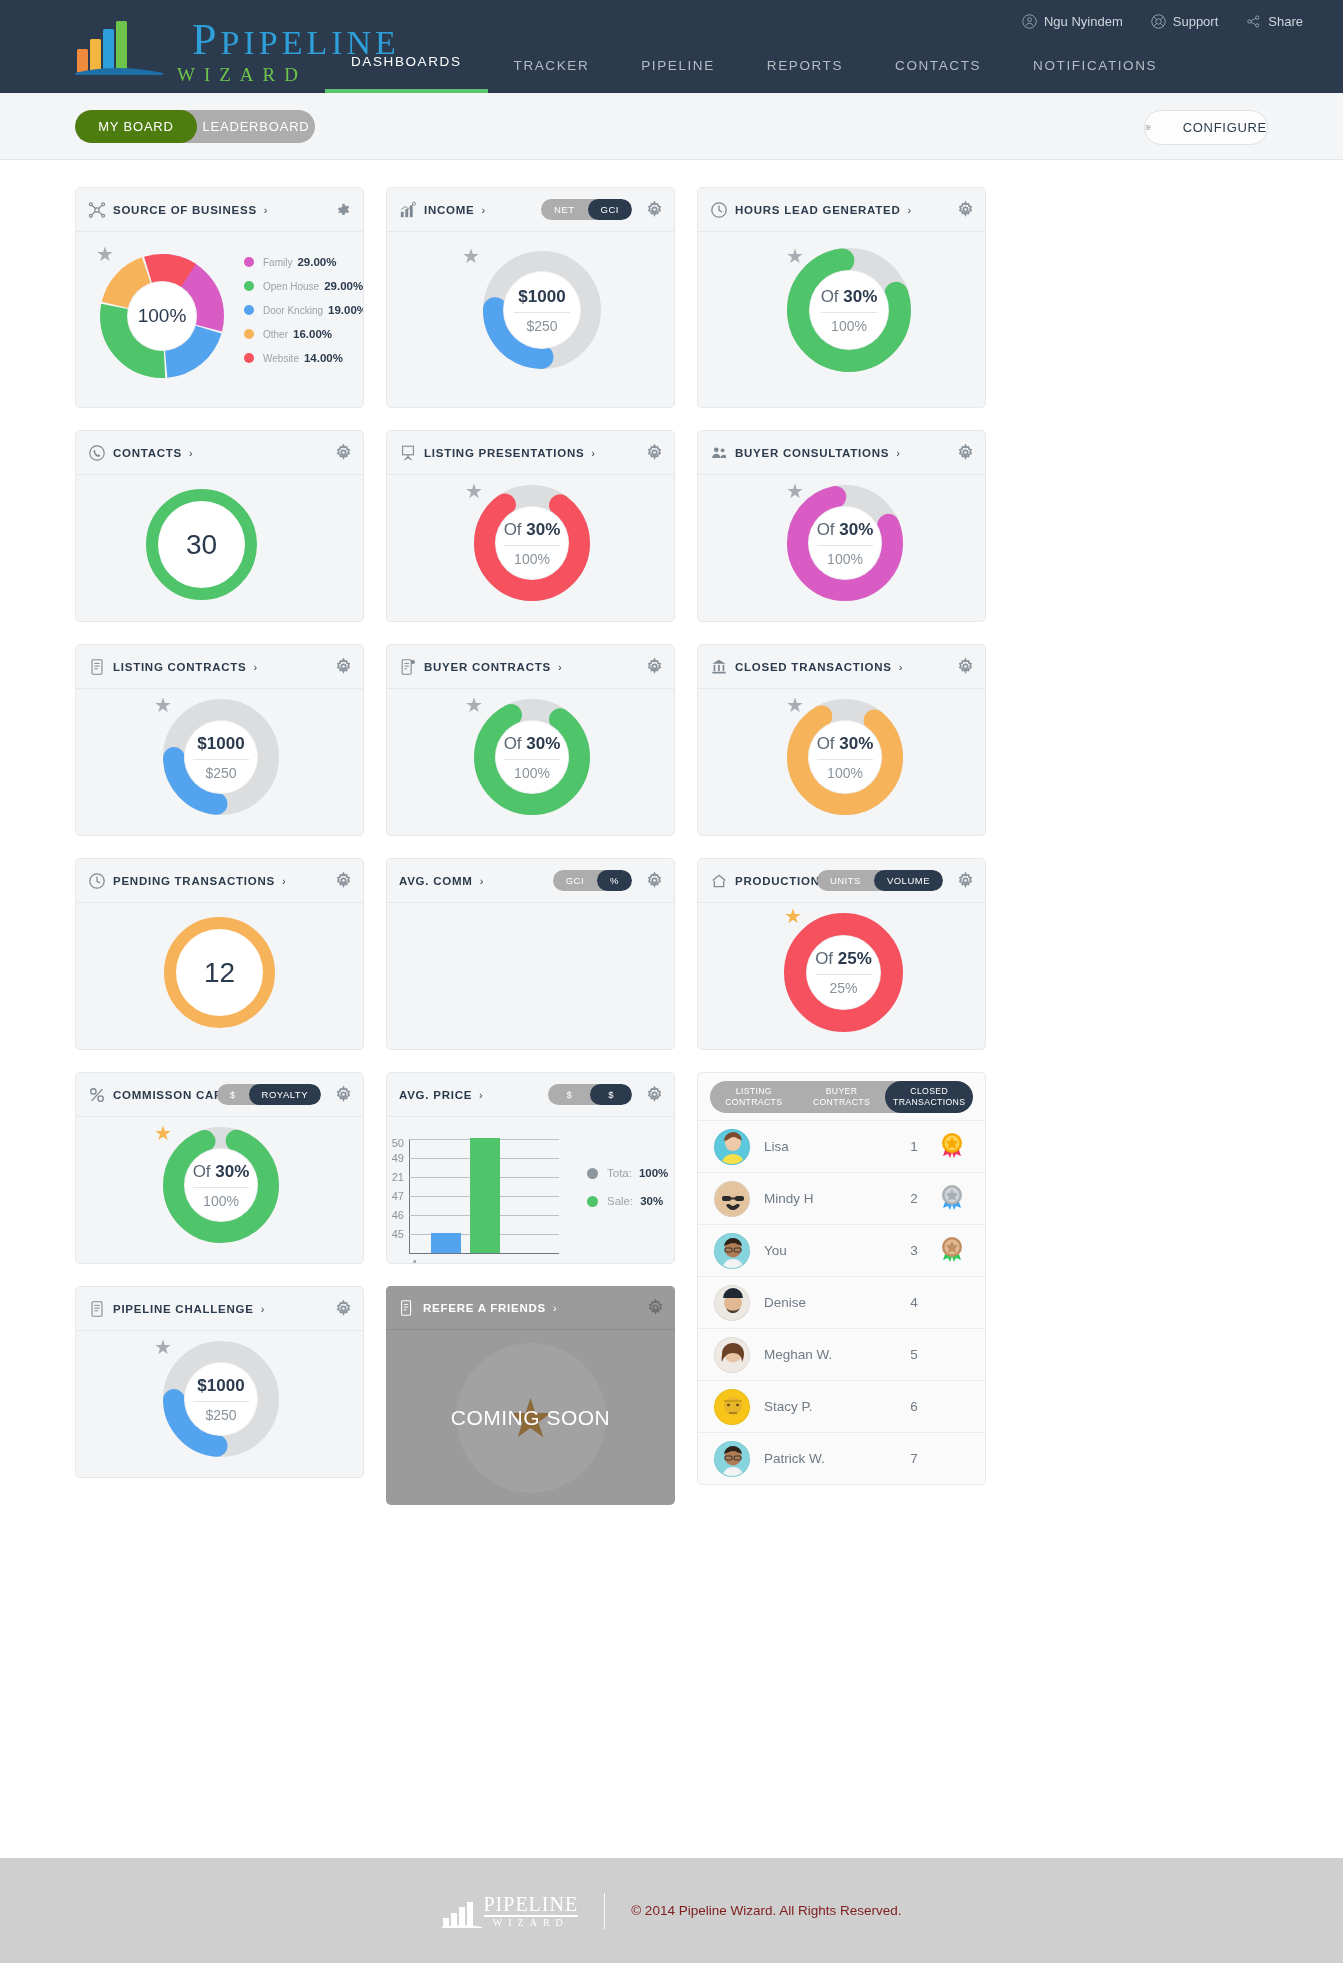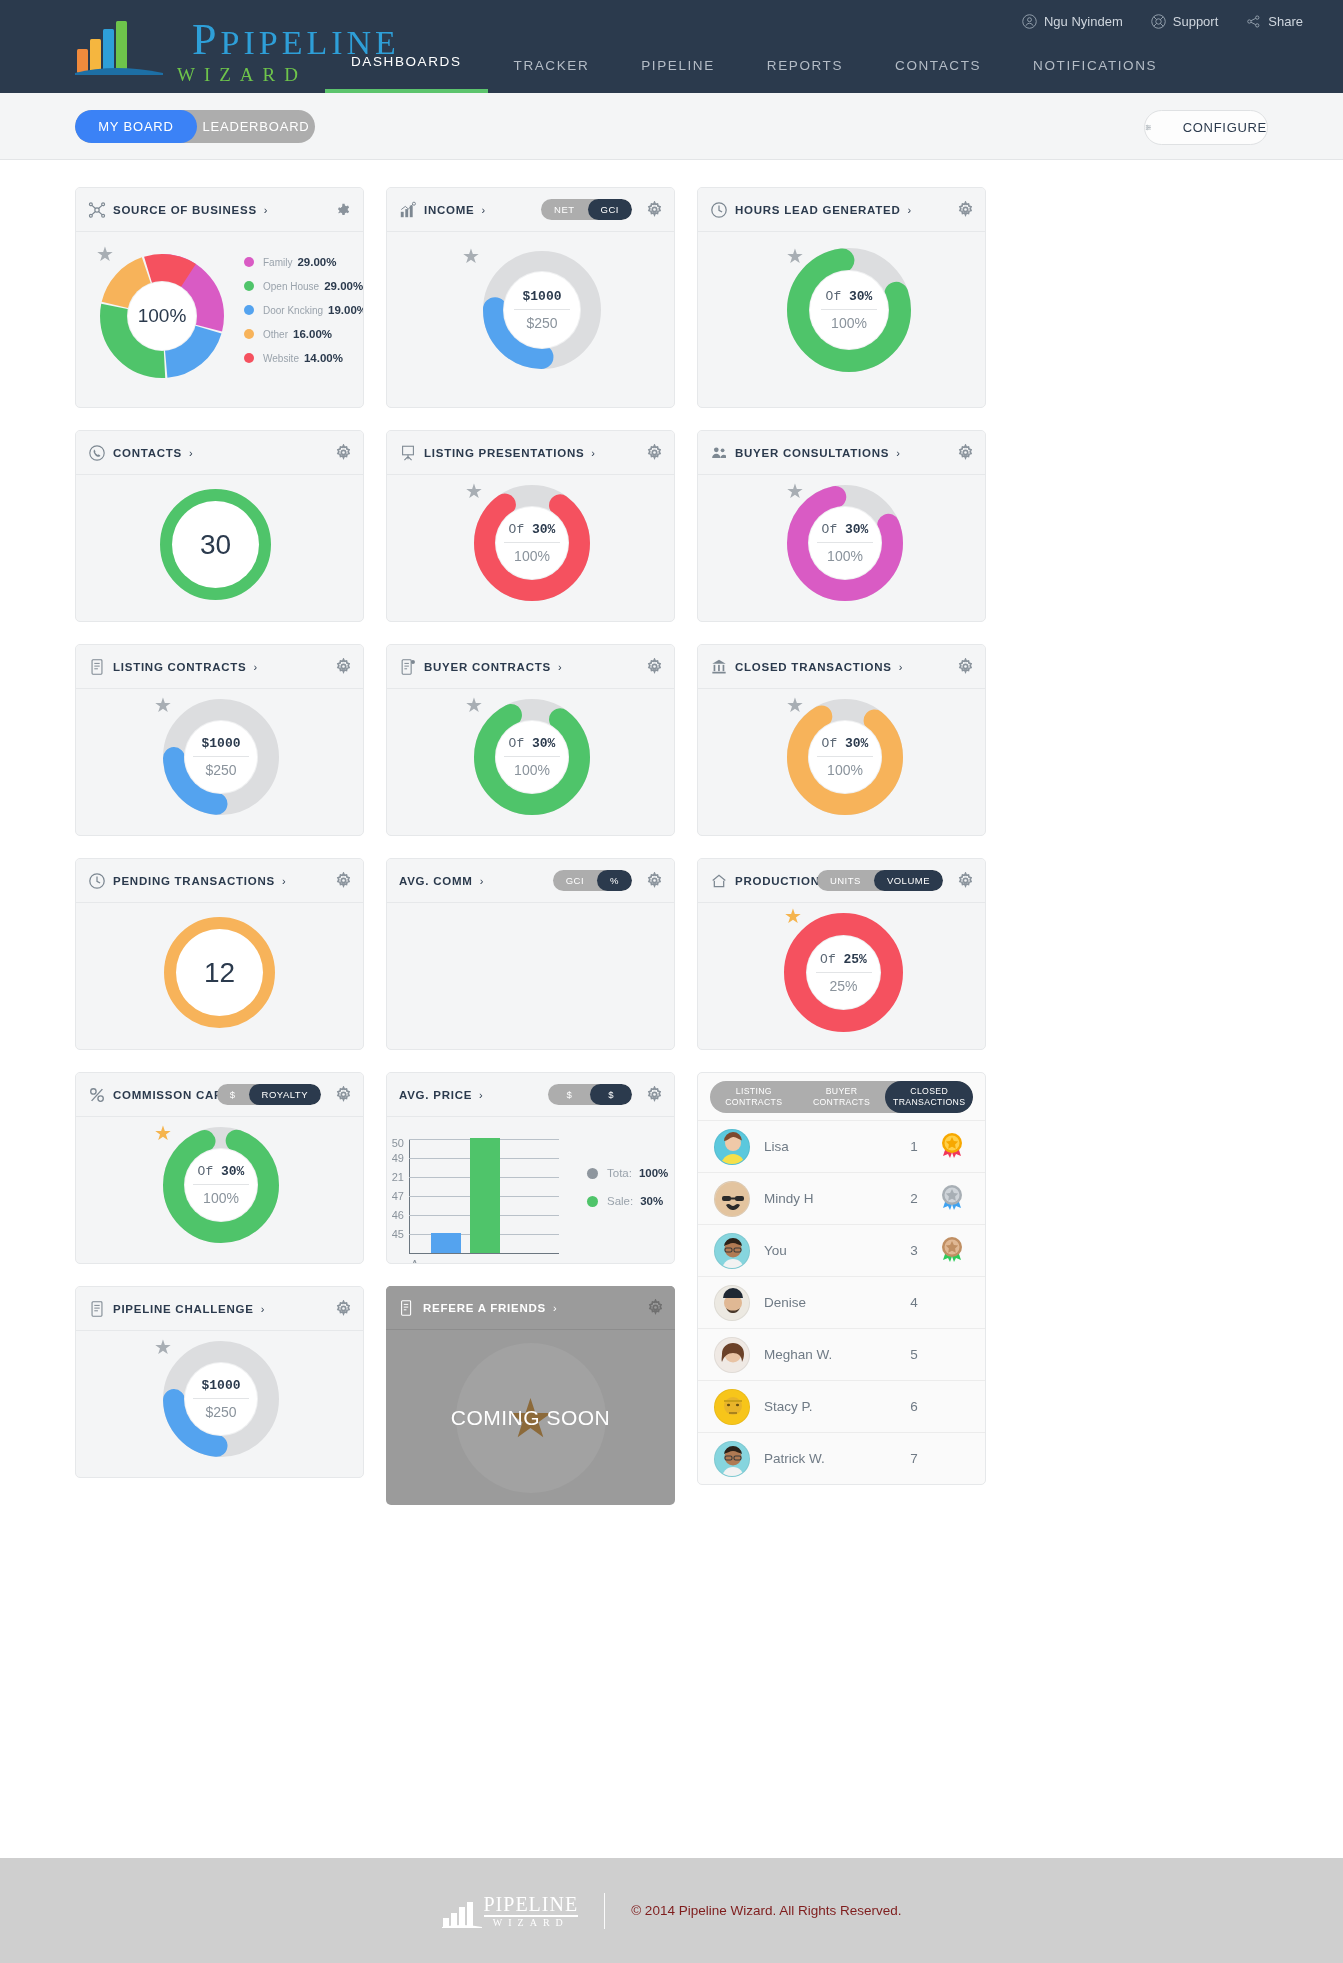--- a/index.html
+++ b/index.html
@@ -65,21 +65,21 @@
   }
   .seg{
     position:absolute; left:75px; top:110px;
     display:flex; border-radius:22px; overflow:hidden; height:33px;
     background:#adadad;
   }
   .seg .s{
     display:flex; align-items:center; justify-content:center;
     font-size:13px; letter-spacing:.8px; color:#ffffff; cursor:pointer;
   }
-  .seg .s.on{ background:#3b82f6; border-radius:22px; }
+  .seg .s.on{ background:#4d7c0f; border-radius:22px; }
   .seg .s1{ width:122px; }
   .seg .s2{ width:118px; }
 
   .configure{
     position:absolute; right:75px; top:110px;
     height:35px; width:124px; border:1px solid #dfe1e3; border-radius:18px;
     background:#fdfdfd; display:flex; align-items:center; justify-content:center;
     gap:7px; cursor:pointer;
   }
   .configure span{ font-size:13px; letter-spacing:.7px; color:#2b3a4d;margin-left:24px; }
@@ -124,21 +124,21 @@
   }
   .star.gold{ color:#f5b44e; }
 
   
   .donut{ position:absolute; }
   .donut .hole{
     position:absolute; border-radius:50%; background:#ffffff;
     display:flex; flex-direction:column; align-items:center; justify-content:center;
     box-shadow:0 0 0 1px #f0f1f2;
   }
-  .dv1{ font-size:13px; color:#2b3a4d; font-weight:600; white-space:nowrap;font-family:Liberation Mono, monospace; }
+  .dv1{ font-size:17px; color:#2b3a4d; font-weight:600; white-space:nowrap; }
   .dv1 .lt{ font-weight:400; color:#5c6875; }
   .dline{ width:56px; height:1px; background:#e2e4e6; margin:5px 0; }
   .dv2{ font-size:14px; color:#8a939c; }
   .dsolo{ font-size:28px; color:#2b3a4d; font-weight:500; }
   .dsolo.small{ font-size:25px; }
 
   
   .legend{ position:absolute; left:168px; top:24px; }
   .leg-row{ display:flex; align-items:center; margin-bottom:12px; }
   .dot{ width:10px; height:10px; border-radius:50%; margin-right:9px; flex:none; }
@@ -435,21 +435,21 @@
           <path d="M6.6 6.2c1 .2 1.2 1.3 1.6 2 .2.4 0 .8-.4 1.1 .7 1.3 1.6 2.2 2.9 2.9 .3-.4.7-.6 1.1-.4 .7.4 1.8.6 2 1.6-1.6 1.6-4 .6-5.6-1-1.6-1.6-2.6-4-1.6-5.6z" fill="#7d8892"></path>
         </svg>
         <span class="card-title">CONTACTS</span>
         <span class="card-caret">›</span>
         <svg class="gear" width="17" height="17" viewBox="0 0 20 20">
           <circle cx="10" cy="10" r="2.6" fill="none" stroke="#8a939c" stroke-width="2"></circle>
           <path d="M10 1.6l1 2.3 2.5-.5.6 2.5 2.4.8-1 2.3 1 2.3-2.4.8-.6 2.5-2.5-.5-1 2.3-1-2.3-2.5.5-.6-2.5-2.4-.8 1-2.3-1-2.3 2.4-.8.6-2.5 2.5.5z" fill="none" stroke="#8a939c" stroke-width="2"></path>
         </svg>
       </div>
       <div class="card-body" style="height:146px;">
-        <div class="donut" style="left:78px; top:8px; width:123px; height:123px;">
+        <div class="donut" style="left:64px; top:8px; width:123px; height:123px;">
           <svg width="123" height="123" viewBox="0 0 123 123">
             <circle cx="61.5" cy="61.5" r="49" fill="none" stroke="#4fc46a" stroke-width="13"></circle>
           </svg>
           <div class="hole" style="left:18px; top:18px; width:87px; height:87px; box-shadow:none;">
             <div class="dsolo">30</div>
           </div>
         </div>
       </div>
     </div>
 

